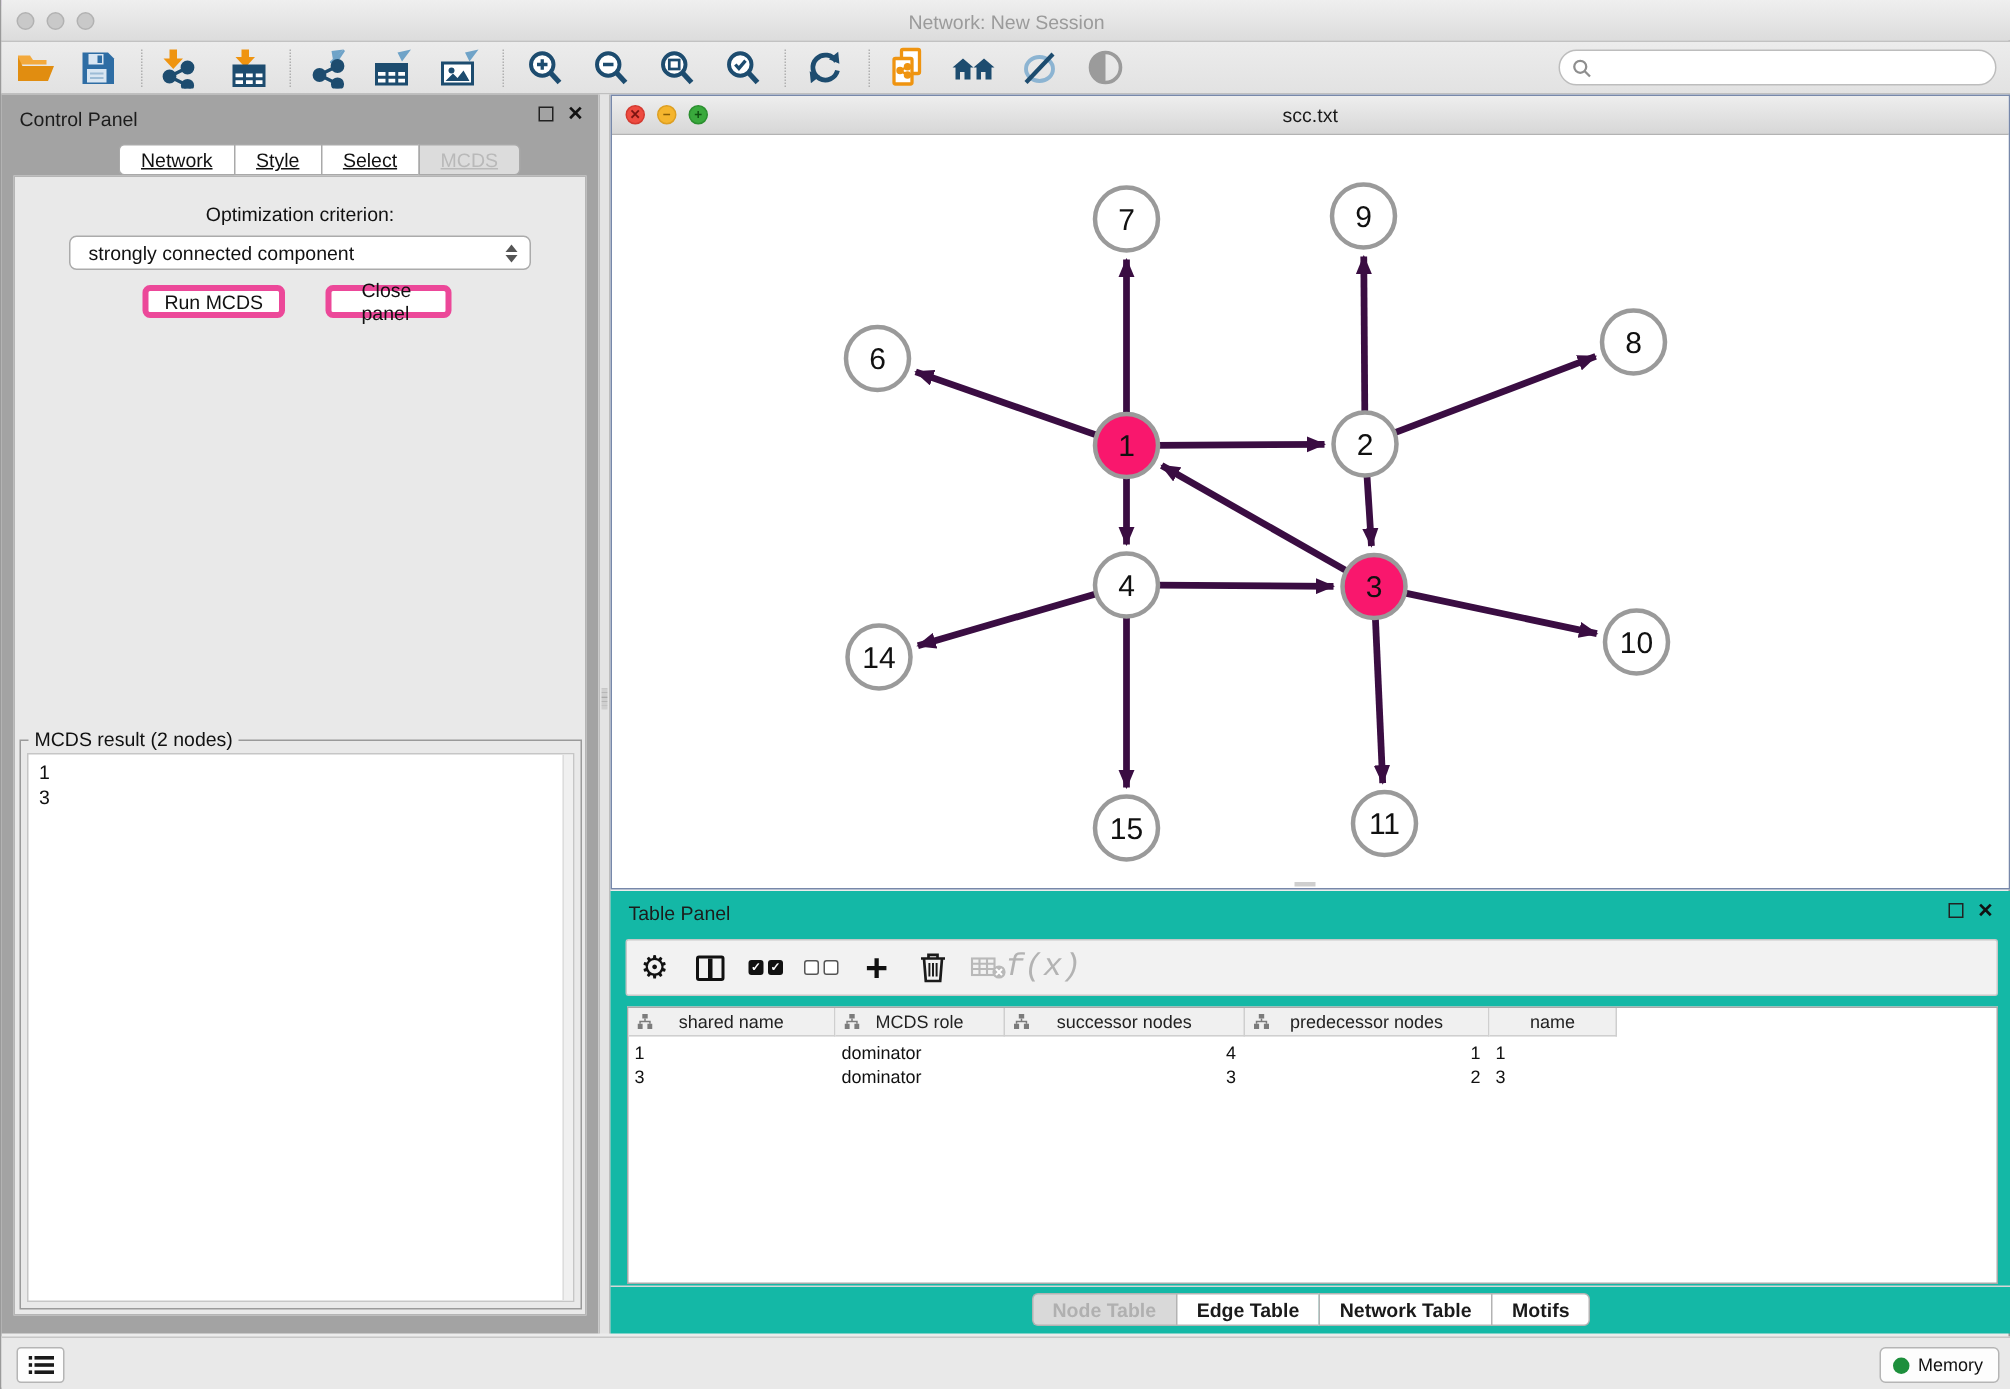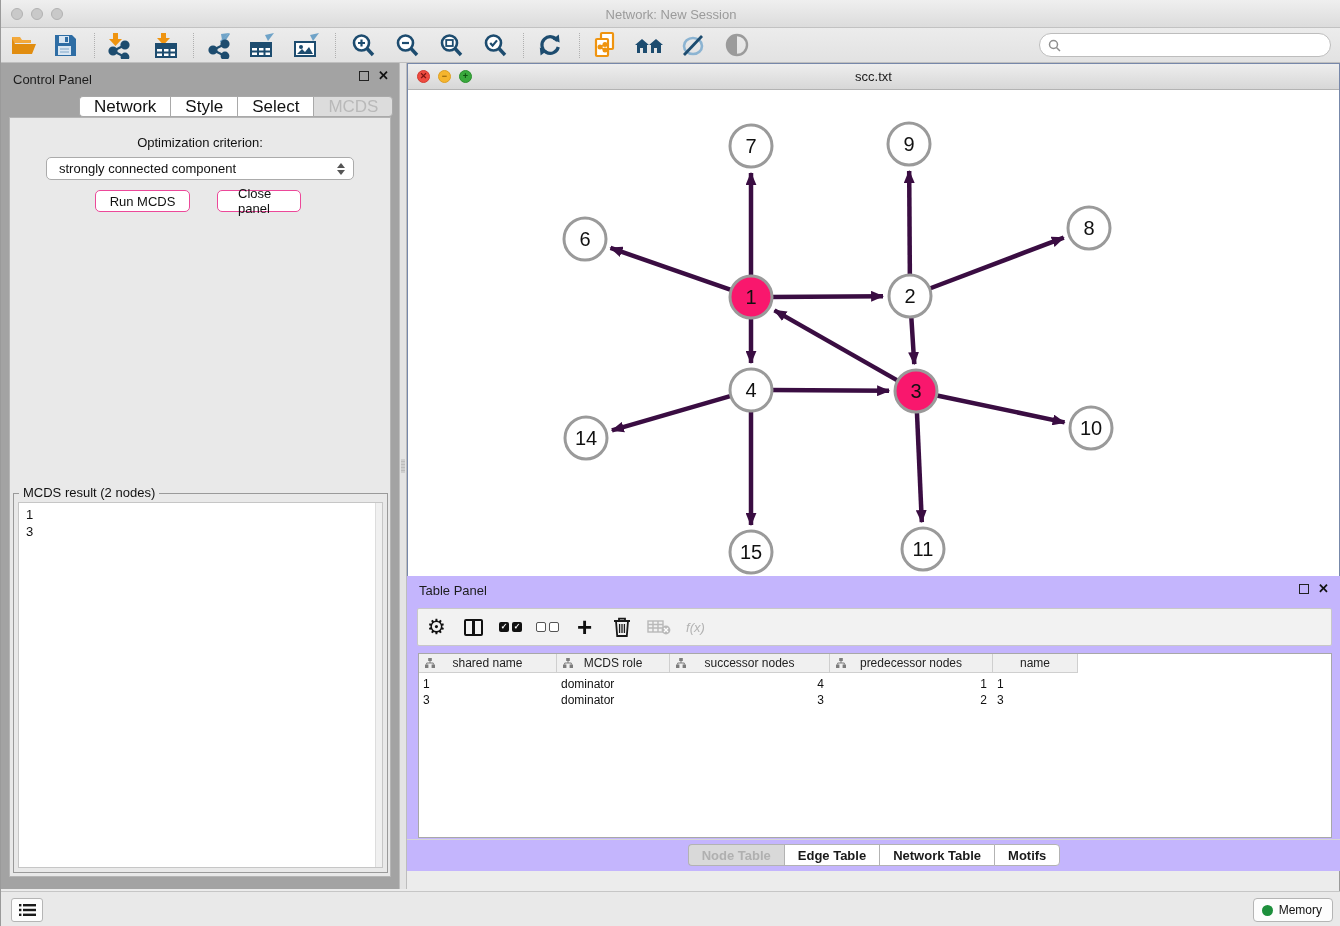--- a/index.html
+++ b/index.html
@@ -26,32 +26,32 @@
 
   
   .cpanel { position:absolute; left:0; top:63px; width:398px; height:826px; background:#a3a3a3; }
   .cp-header { position:absolute; left:0; top:0; width:100%; height:30px; }
   .cp-title { position:absolute; left:12px; top:9px; font-size:13px; color:#1c1c1c; }
   .float-ico { width:10px; height:10px; border:1.6px solid #222; display:inline-block; background:transparent; }
   .close-ico { font-size:13px; font-weight:bold; color:#111; line-height:10px; }
   .cp-icons { position:absolute; right:10px; top:8px; display:flex; gap:9px; align-items:center; }
   .tabs-row { position:absolute; left:78px; top:33px; display:flex; }
   .tab { height:21px; padding:0 14px; background:#fff; border:1px solid #a9a9a9; border-right:none;
-    font-size:17px; display:flex; align-items:center; color:#111; }
+    font-size:13px; display:flex; align-items:center; color:#111;text-decoration:underline; }
   .tab:first-child { border-radius:4px 0 0 4px; }
   .tab:last-child { border-right:1px solid #a9a9a9; border-radius:0 4px 4px 0; }
   .tab.active { background:#dcdcdc; color:#b9b9b9; }
   .cp-content { position:absolute; left:8px; top:54px; width:382px; height:760px; background:#e9e9e9; border:1px solid #b5b5b5; }
   .opt-label { position:absolute; left:0; width:100%; top:72px; text-align:center; font-size:13px; color:#111; }
   .dropdown { position:absolute; left:45px; top:94px; width:308px; height:23px; background:#fff; border:1px solid #ababab;
     border-radius:5px; display:flex; align-items:center; padding:0 8px 0 12px; font-size:13px; color:#111; }
   .dd-stepper { margin-left:auto; display:flex; flex-direction:column; gap:2px; align-items:center; }
   .tri-up { width:0; height:0; border-left:4px solid transparent; border-right:4px solid transparent; border-bottom:5px solid #555; }
   .tri-dn { width:0; height:0; border-left:4px solid transparent; border-right:4px solid transparent; border-top:5px solid #555; }
-  .btn { position:absolute; height:22px; background:#fff; border:1px solid #ec4899; border-radius:5px;
+  .btn { position:absolute; height:22px; background:#fff; border:4px solid #ec4899; border-radius:5px;
     font-size:13px; color:#111; display:flex; align-items:center; justify-content:center; }
   .btn-run { left:94px; top:127px; width:95px; }
   .btn-close { left:216px; top:127px; width:84px;padding-left:20px; }
   .groupbox { position:absolute; left:12px; top:430px; width:375px; height:380px; border:1px solid #9a9a9a; background:#e9e9e9; }
   .groupbox-legend { position:absolute; top:-9px; left:5px; background:#e9e9e9; padding:0 4px; font-size:13px; color:#111; }
   .result-area { position:absolute; left:4px; top:8px; right:4px; bottom:4px; background:#fff; border:1px solid #c6c6c6; overflow:hidden; }
   .result-area pre { font-family:"Liberation Sans",sans-serif; font-size:13px; line-height:17px; padding:3px 0 0 7px; color:#111; }
   .result-scroll { position:absolute; right:0; top:0; bottom:0; width:7px; background:#f0f0f0; border-left:1px solid #ddd; }
 
   .splitter { position:absolute; left:398px; top:63px; width:8px; height:826px; background:#e4e4e4; border-left:1px solid #bdbdbd; border-right:1px solid #bdbdbd; }
@@ -64,34 +64,34 @@
   .nw-title { position:absolute; left:0; right:0; top:5px; text-align:center; font-size:13px; color:#1a1a1a; }
   .light { position:absolute; top:6px; width:13px; height:13px; border-radius:50%; display:flex; align-items:center; justify-content:center;
     font-size:9px; font-weight:bold; line-height:1; }
   .l-red   { left:9px;  background:#ee4b40; color:#7c1410; border:1px solid #d33a30; }
   .l-yel   { left:30px; background:#f5b52e; color:#8a5e06; border:1px solid #dd9f22; }
   .l-grn   { left:51px; background:#39a93c; color:#0f5211; border:1px solid #2b8f2f; }
   .canvas { position:absolute; left:0; top:26px; width:931px; height:502px; background:#fff; }
   .nw-grip { position:absolute; left:455px; bottom:1px; width:14px; height:3px; background:#cfcfcf; }
 
   
-  .tpanel { position:absolute; left:406px; top:576px; width:934px; height:295px; background:#c4b5fd; }
+  .tpanel { position:absolute; left:406px; top:594px; width:934px; height:295px; background:#14b8a6; }
   .tp-title { position:absolute; left:12px; top:7px; font-size:13px; color:#1c1c1c; }
   .tp-icons { position:absolute; right:12px; top:8px; display:flex; gap:9px; align-items:center; }
   .tp-toolbar { position:absolute; left:10px; top:32px; width:915px; height:38px; background:#f2f2f2; border:1px solid #c8c8c8; border-radius:2px;
     display:flex; align-items:center; gap:0; }
   .tpi { width:37px; display:flex; align-items:center; justify-content:center; }
   .gear-g { font-size:21px; color:#111; }
   .cols-ico { width:19px; height:17px; border:2.4px solid #111; border-radius:2px; position:relative; }
   .cols-ico::after { content:""; position:absolute; left:6.2px; top:0; bottom:0; width:2.4px; background:#111; }
   .cbx { width:10px; height:10px; border-radius:2px; display:inline-block; }
   .cbx.on { background:#111; color:#fff; font-size:8px; font-weight:bold; text-align:center; line-height:10px; }
   .cbx.off { border:1.6px solid #555; background:#fff; }
   .plus-g { font-size:26px; font-weight:bold; color:#111; line-height:20px; }
-  .fx { font-family:Liberation Sans, sans-serif; font-style:italic; font-size:13px; color:#b3b3b3; }
+  .fx { font-family:Liberation Mono, monospace; font-style:italic; font-size:21px; color:#b3b3b3; }
   .tbl { position:absolute; left:11px; top:77px; width:914px; height:185px; background:#fff; border:1px solid #a8a8a8; overflow:hidden; }
   .tbl-head { position:absolute; left:0; top:0; height:19px; display:flex; }
   .th { background:#f0f0f0; border-right:1px solid #cfcfcf; border-bottom:1px solid #cfcfcf; position:relative;
     display:flex; align-items:center; justify-content:center; font-size:12px; color:#222; }
   .th .tree { position:absolute; left:6px; top:4px; }
   .trow { position:absolute; left:0; height:16px; display:flex; font-size:12px; color:#111; }
   .td { padding:1px 6px 0 4px; white-space:nowrap; overflow:hidden; }
   .td.num { text-align:right; }
   .bottom-tabs { position:absolute; left:0; right:0; top:268px; display:flex; justify-content:center; }
   .btab { height:22px; padding:0 13px; background:#fff; border:1px solid #b3b3b3; border-right:none; font-size:13px; font-weight:600;

